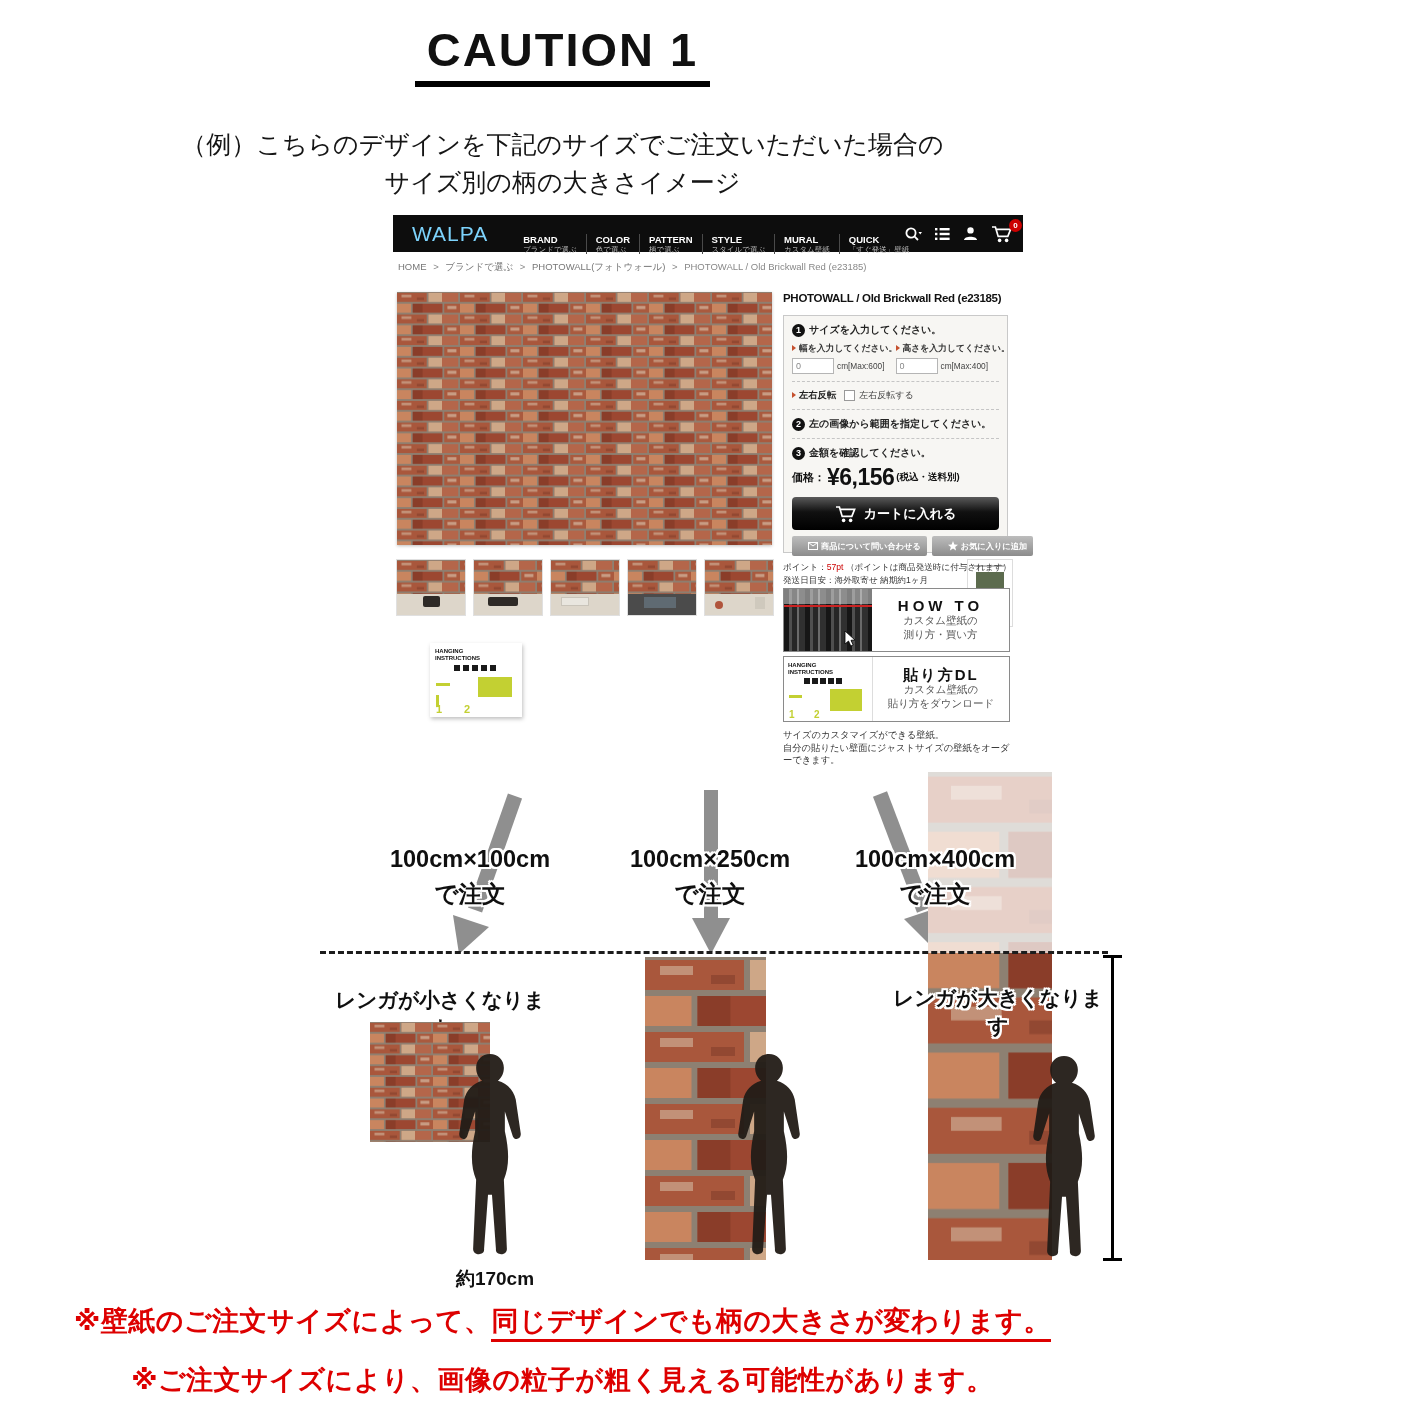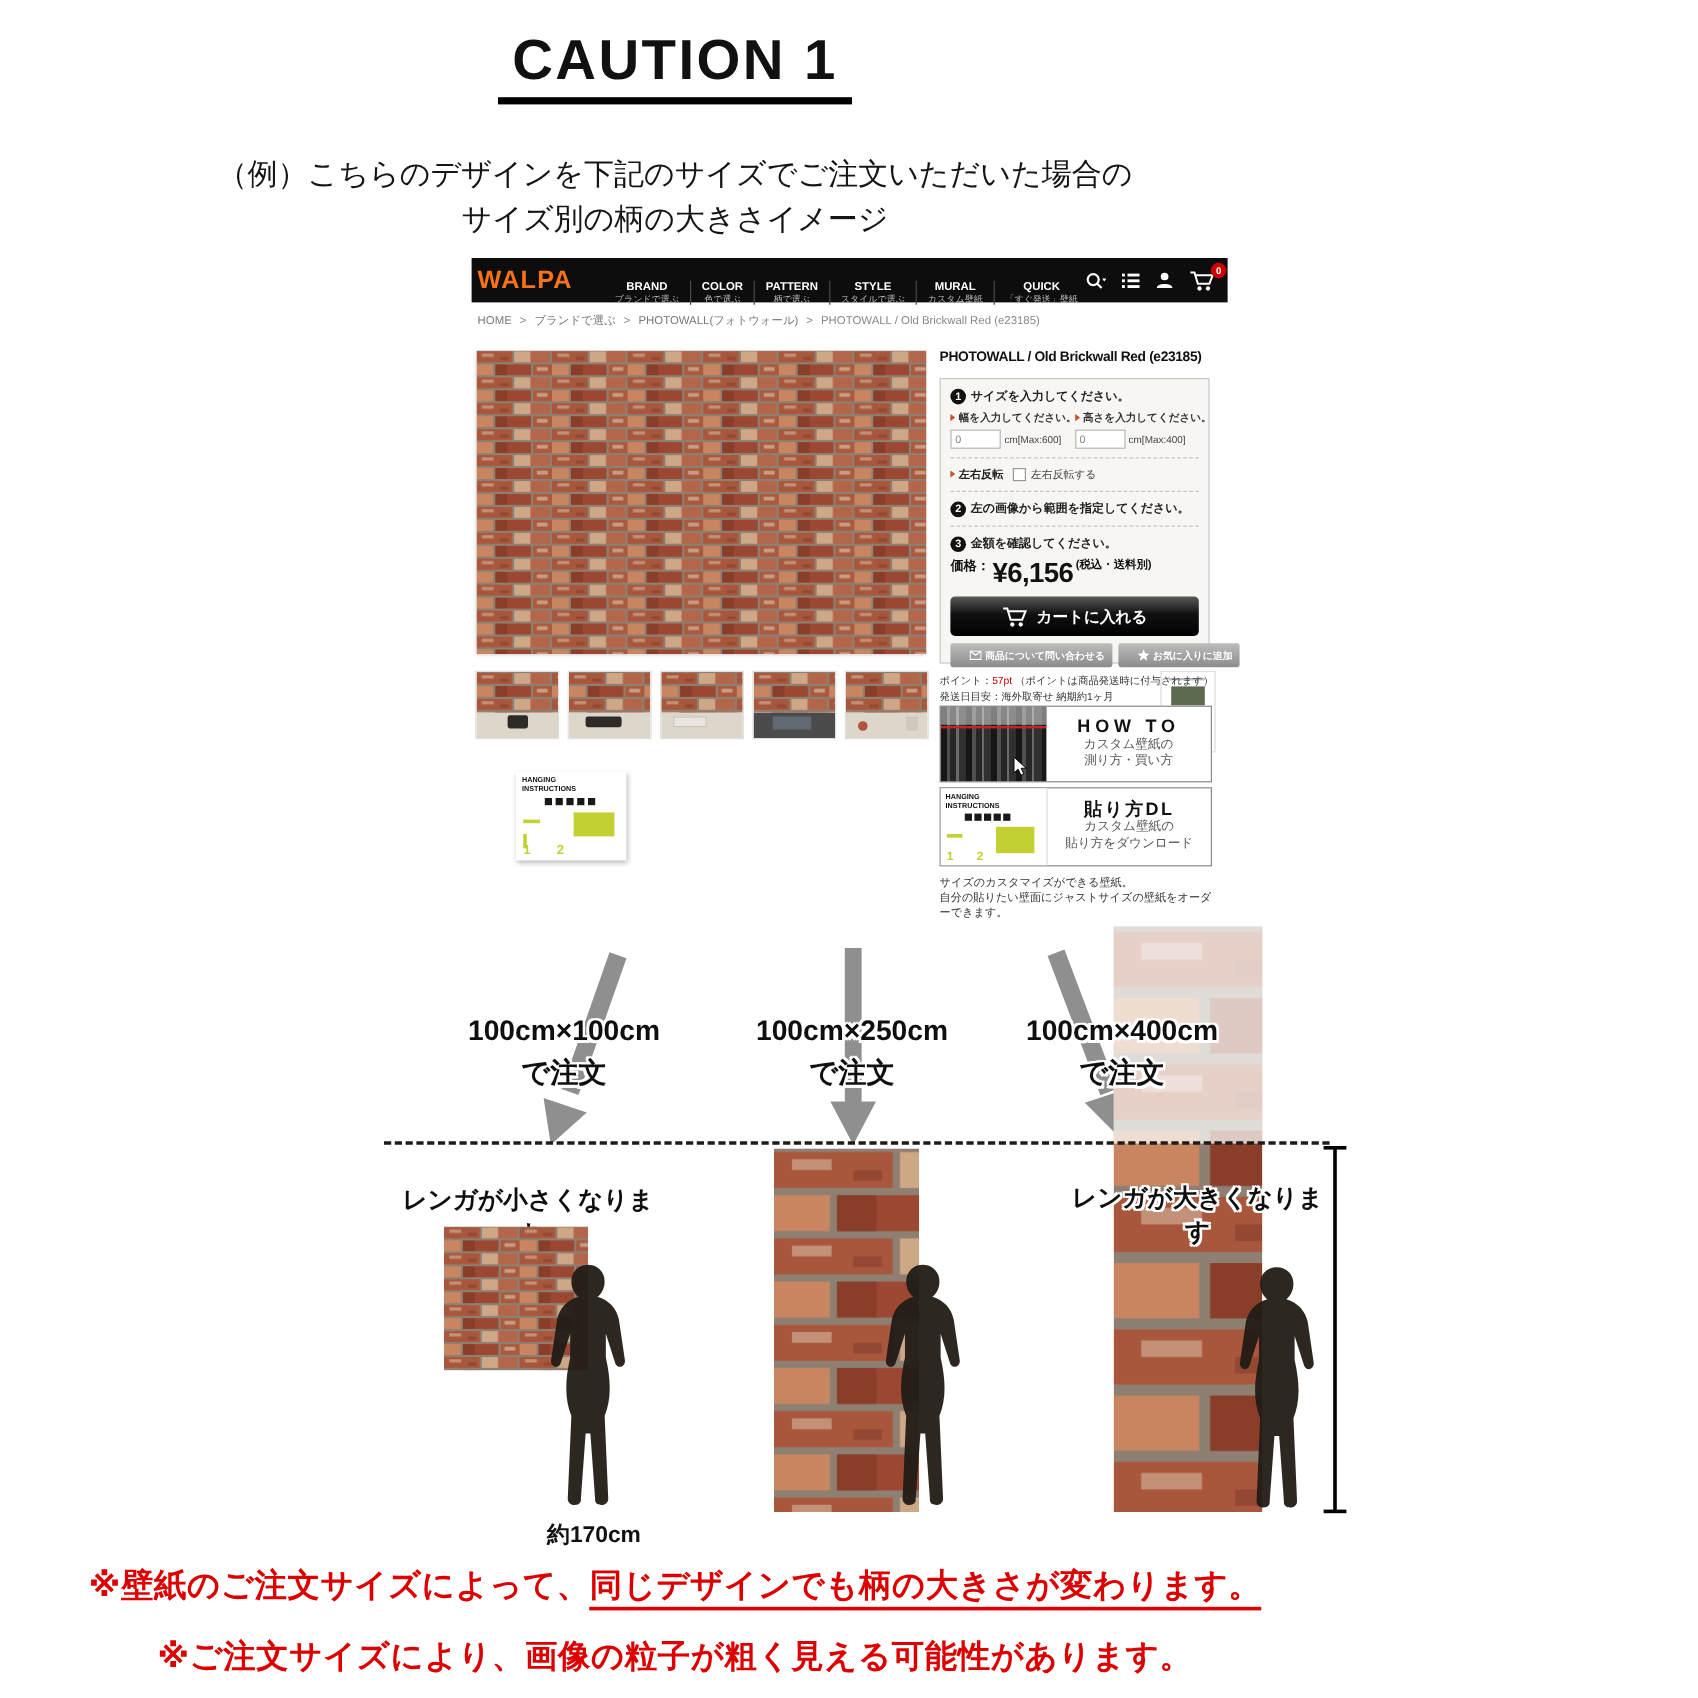--- a/index.html
+++ b/index.html
@@ -8,23 +8,23 @@
   .ab{position:absolute;}
   .ctr{text-align:center;}
   
   .bigtitle{left:0;right:0;top:22px;font-size:47px;font-weight:800;letter-spacing:2px;}
   .bigtitle span{display:inline-block;border-bottom:6px solid #000;padding:0 12px 4px;}
   .sub1{left:0;right:0;top:128px;font-size:25px;color:#151515;}
   .sub2{left:0;right:0;top:166px;font-size:25px;color:#151515;}
   
   #shot{left:393px;top:215px;width:630px;height:552px;font-family:"Liberation Sans","DejaVu Sans",sans-serif;}
   .navbar{left:0;top:0;width:630px;height:37px;background:#0d0d0d;display:flex;align-items:center;}
-  .logo{color:#f97316;font-size:21px;font-weight:700;letter-spacing:1px;margin-left:5px;}
+  .logo{color:#7dd3fc;font-size:21px;font-weight:400;letter-spacing:1px;margin-left:19px;}
   .menu{display:flex;margin-left:26px;height:30px;align-items:center;}
-  .mitem{padding:0 9px;border-left:1px solid #4a4a4a;text-align:center;cursor:pointer;margin-top:20px;}
+  .mitem{padding:0 9px;border-left:1px solid #4a4a4a;text-align:left;cursor:pointer;margin-top:20px;}
   .mitem:first-child{border-left:none;}
   .men{color:#fff;font-size:9.5px;font-weight:700;line-height:11px;}
   .mjp{color:#bdbdbd;font-size:7.5px;line-height:9px;white-space:nowrap;}
   .icons{position:absolute;right:10px;top:0;height:37px;display:flex;align-items:center;gap:13px;}
   .icw{position:relative;display:flex;align-items:center;}
   .badge{position:absolute;right:-9px;top:-6px;background:#cc0000;color:#fff;border-radius:50%;
     width:13px;height:13px;font-size:8px;font-weight:700;display:flex;align-items:center;justify-content:center;}
   .crumb{left:5px;top:46px;width:620px;font-size:9.5px;color:#888;white-space:nowrap;}
   .crumb a{color:#777;cursor:pointer;}
   .crumb .sep{margin:0 4px;color:#888;}
@@ -58,21 +58,21 @@
     border-top:3px solid transparent;border-bottom:3px solid transparent;margin-right:3px;}
   .inline2{display:flex;align-items:center;margin-top:3px;gap:3px;}
   .sz{width:42px;height:16px;border:1px solid #b5b5b5;font-size:9px;color:#888;padding:0 3px;box-sizing:border-box;}
   .unit{font-size:8.3px;color:#444;}
   .dash{border-top:1px dashed #c5c5c5;margin:7px 0;}
   .fliprow{display:flex;align-items:center;font-size:9px;color:#444;}
   .fliplab{font-size:9.3px;font-weight:700;color:#222;margin-right:8px;}
   .fliplab::before{content:"";display:inline-block;width:0;height:0;border-left:4px solid #c5502e;
     border-top:3px solid transparent;border-bottom:3px solid transparent;margin-right:3px;}
   .cb{width:9px;height:9px;border:1px solid #999;background:#fff;margin-right:4px;display:inline-block;}
-  .pricerow{display:flex;align-items:flex-start;margin-top:4px;}
+  .pricerow{display:flex;align-items:center;margin-top:4px;}
   .plab{font-size:11px;font-weight:700;}
   .pval{font-size:23px;font-weight:800;letter-spacing:-.5px;margin:0 2px;}
   .pnote{font-size:9.5px;font-weight:700;}
   .cartbtn{margin-top:6px;width:100%;height:33px;border:none;border-radius:4px;color:#fff;font-size:13px;font-weight:800;
     background:linear-gradient(#5a5a5a,#111 45%,#000);display:flex;align-items:center;justify-content:center;gap:7px;cursor:pointer;
     font-family:inherit;}
   .minibtns{display:flex;gap:5px;margin-top:6px;}
   .minibtn{flex:1.25;height:20px;border:none;border-radius:2px;color:#fff;font-size:8.2px;font-weight:700;
     background:linear-gradient(#bdbdbd,#8c8c8c);display:flex;align-items:center;justify-content:center;gap:3px;cursor:pointer;
     font-family:inherit;white-space:nowrap;padding-left:16px;}

